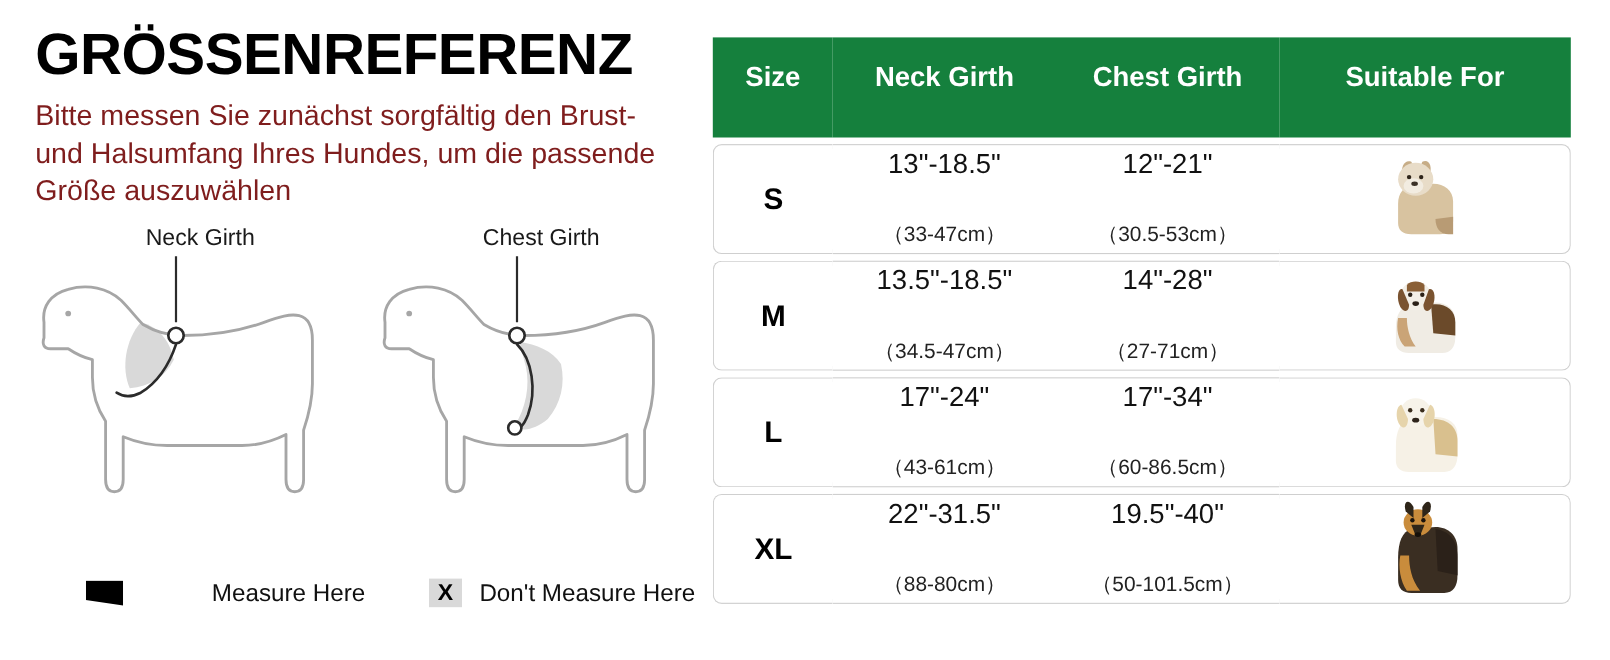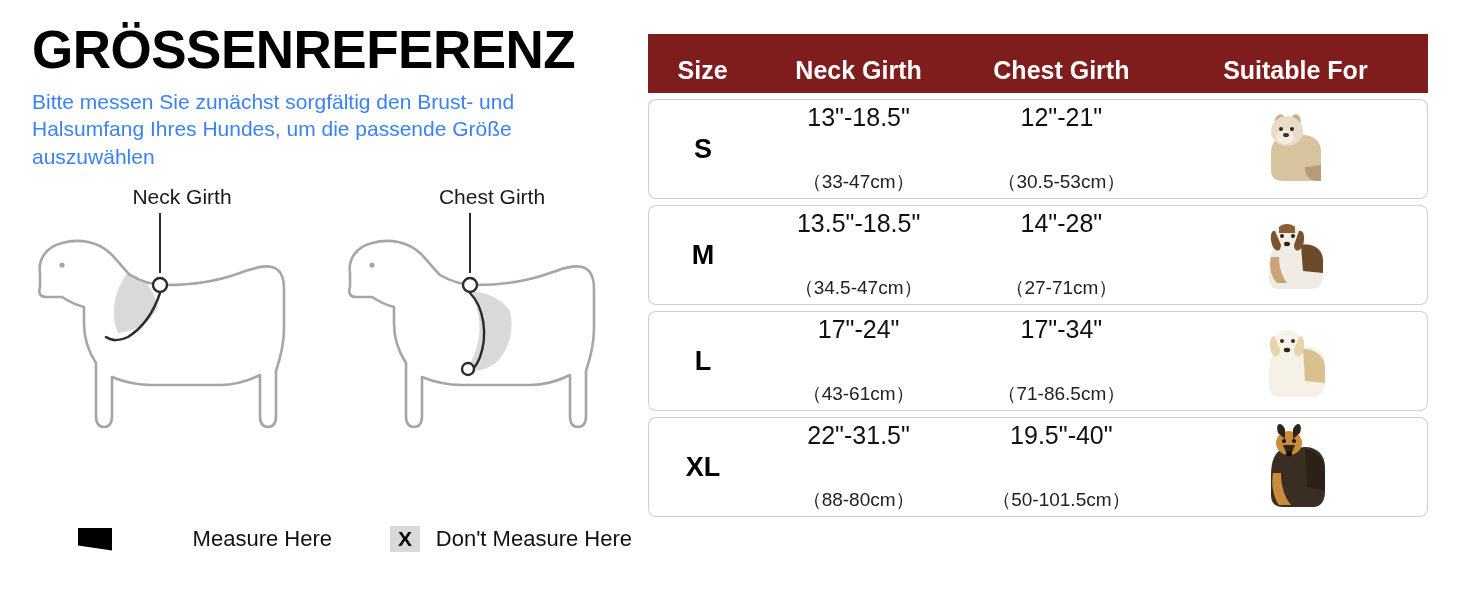--- a/index.html
+++ b/index.html
@@ -30,24 +30,24 @@
   }
   .title {
     font-size: 53px;
     font-weight: bold;
     letter-spacing: -0.5px;
     line-height: 1.05;
     margin: 0 0 10px 0;
     color: #000;
   }
   .subtitle {
-    font-size: 21px;
+    font-size: 26px;
     line-height: 1.32;
     width: 590px;
-    color: #3b82f6;
+    color: #7f1d1d;
     margin: 0;
   }
 
   .diagrams {
     position: relative;
     margin-top: 14px;
     height: 300px;
     width: 600px;
   }
   .diagram {
@@ -120,25 +120,25 @@
     padding: 28px 36px 20px 18px;
     box-sizing: border-box;
   }
   table.size-table {
     border-collapse: separate;
     border-spacing: 0 6px;
     width: 100%;
     table-layout: fixed;
   }
   table.size-table thead th {
-    background: #7f1d1d;
+    background: #15803d;
     color: #fff;
     font-size: 25px;
     font-weight: bold;
-    padding: 22px 0 8px 0;
+    padding: 22px 0 40px 0;
     text-align: center;
   }
   thead th:first-child { border-radius: 0; }
   tbody tr td {
     background: #fff;
     border-top: 1px solid #cfcfcf;
     border-bottom: 1px solid #cfcfcf;
     text-align: center;
     vertical-align: middle;
     height: 98px;
@@ -327,21 +327,21 @@
         <tr>
           <td>
             <div class="size-label">L</div>
           </td>
           <td>
             <div class="meas-in">17"-24"</div>
             <div class="meas-cm">（43-61cm）</div>
           </td>
           <td>
             <div class="meas-in">17"-34"</div>
-            <div class="meas-cm">（71-86.5cm）</div>
+            <div class="meas-cm">（60-86.5cm）</div>
           </td>
           <td class="dog-cell">
             <svg class="dog-art" width="96" height="84" viewBox="0 0 96 84" xmlns="http://www.w3.org/2000/svg">
               <ellipse cx="52" cy="75" rx="27" ry="6" fill="#ffffff"></ellipse>
               <path d="M34 30 C26 32 22 42 22 54 L22 68 C22 74 26 78 34 78 L66 78 C74 78 78 72 78 62 L78 44 C78 34 70 28 58 28 Z" fill="#f6f1e6"></path>
               <path d="M56 30 C70 30 78 38 78 50 L78 64 L58 62 Z" fill="#d9c08e"></path>
               <ellipse cx="40" cy="24" rx="14" ry="13" fill="#f7f3e9"></ellipse>
               <path d="M27 17 C22 18 21 30 26 36 C30 40 33 36 33 30 Z" fill="#e6d4ab"></path>
               <path d="M53 17 C58 18 59 30 54 36 C50 40 47 36 47 30 Z" fill="#e6d4ab"></path>
               <circle cx="35" cy="22" r="2" fill="#3a2d1d"></circle>

